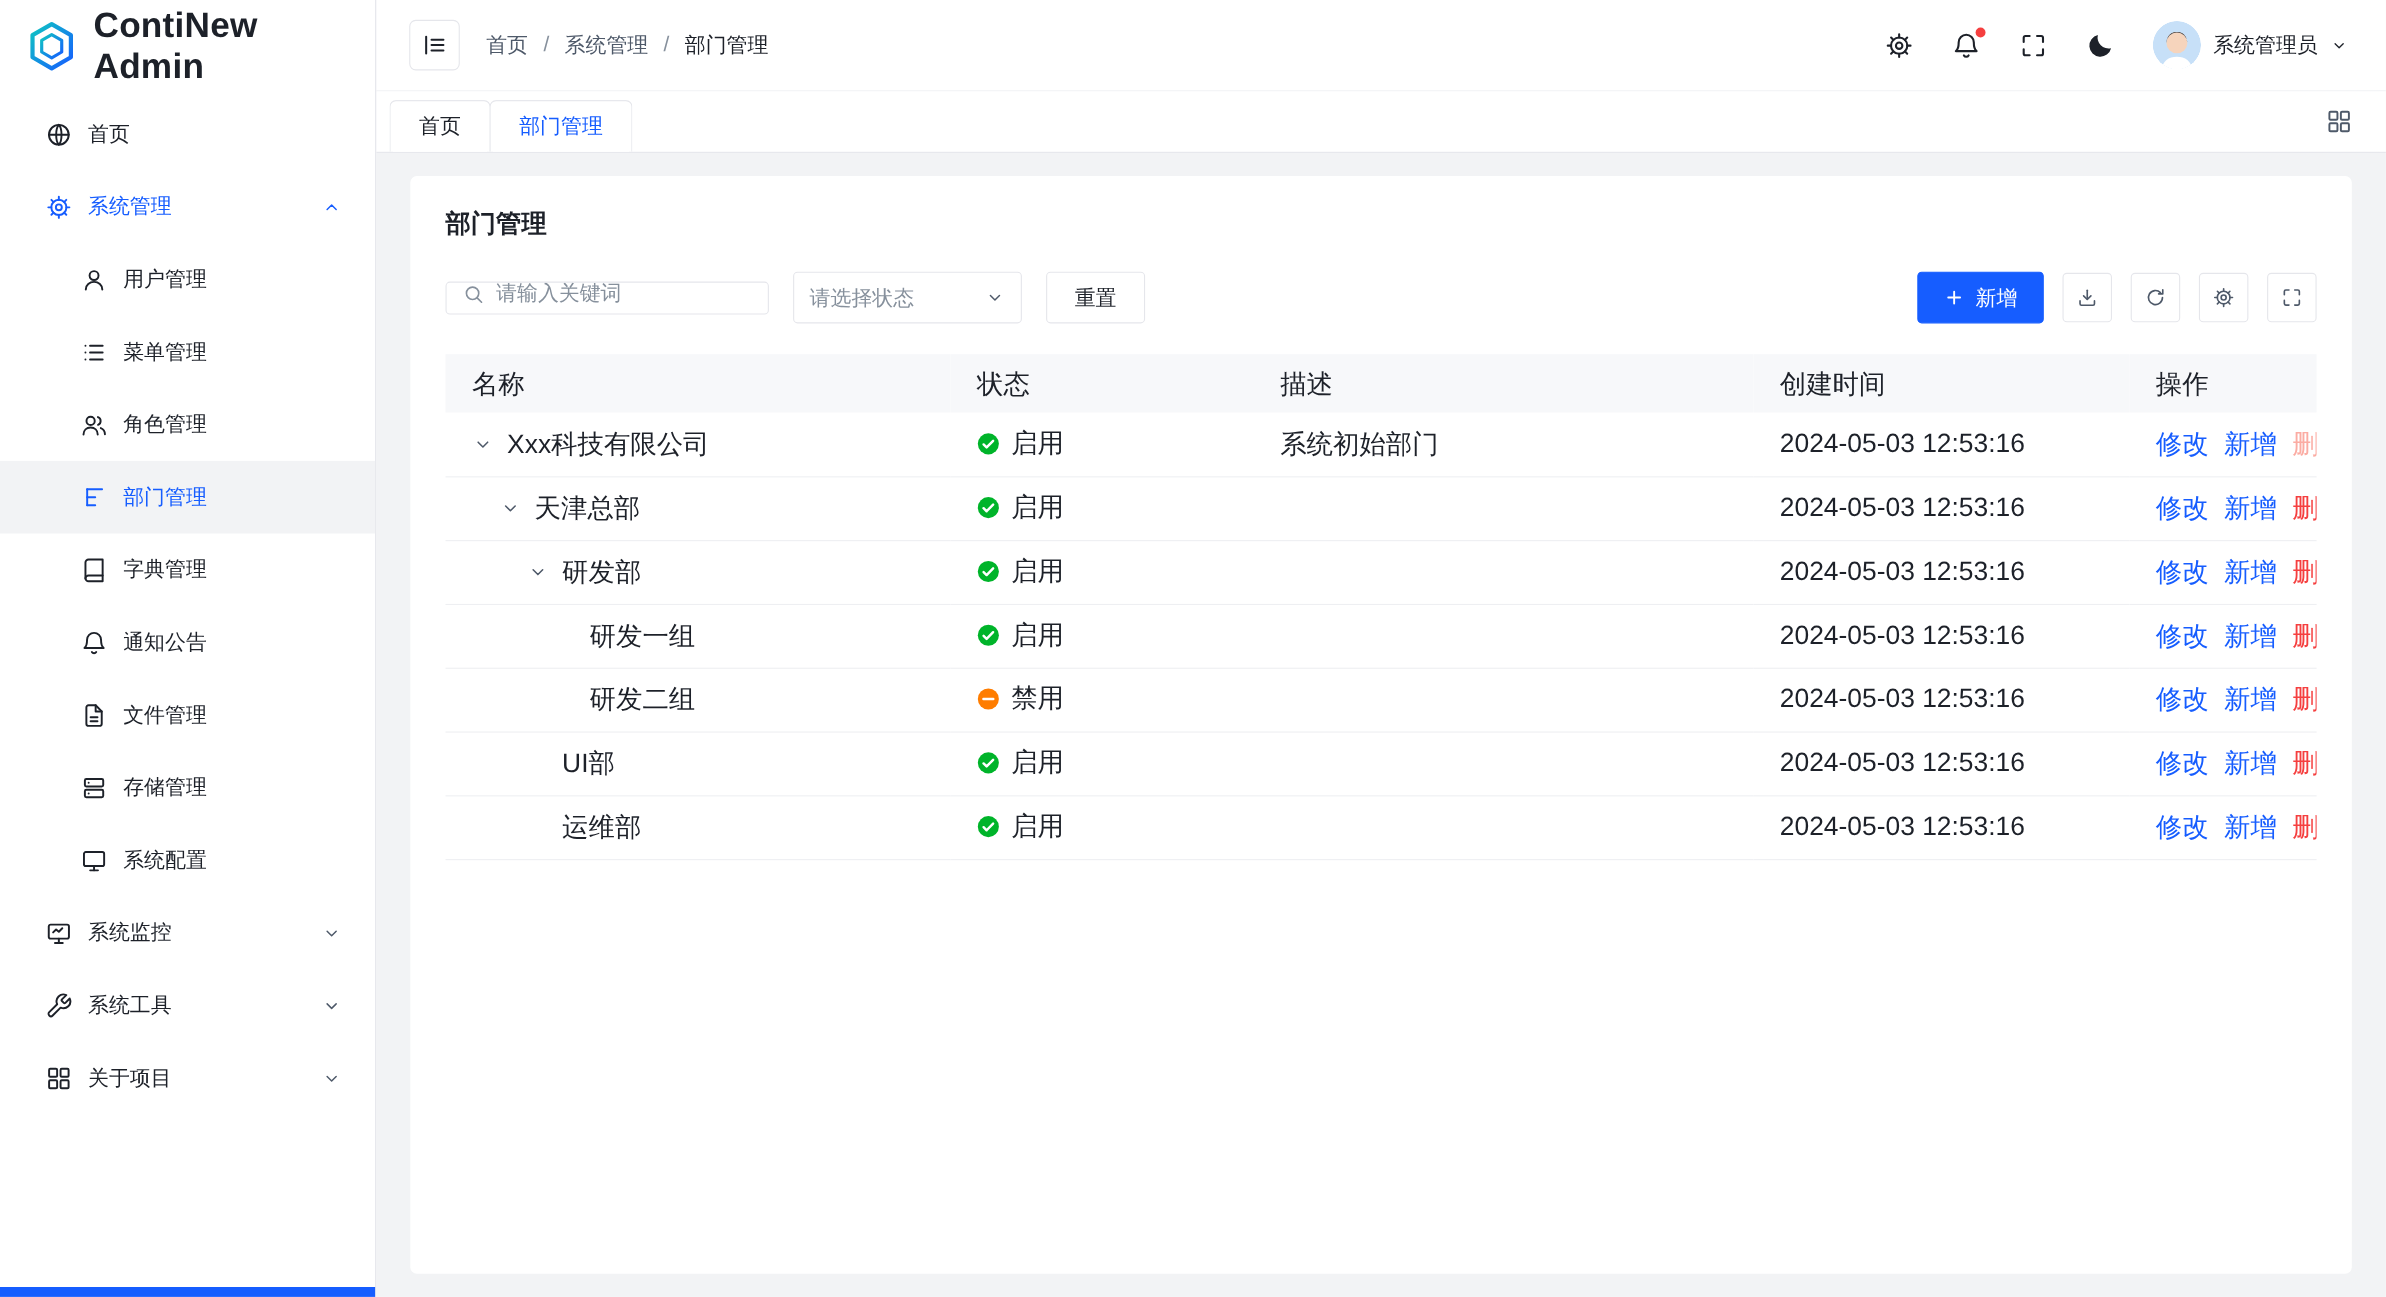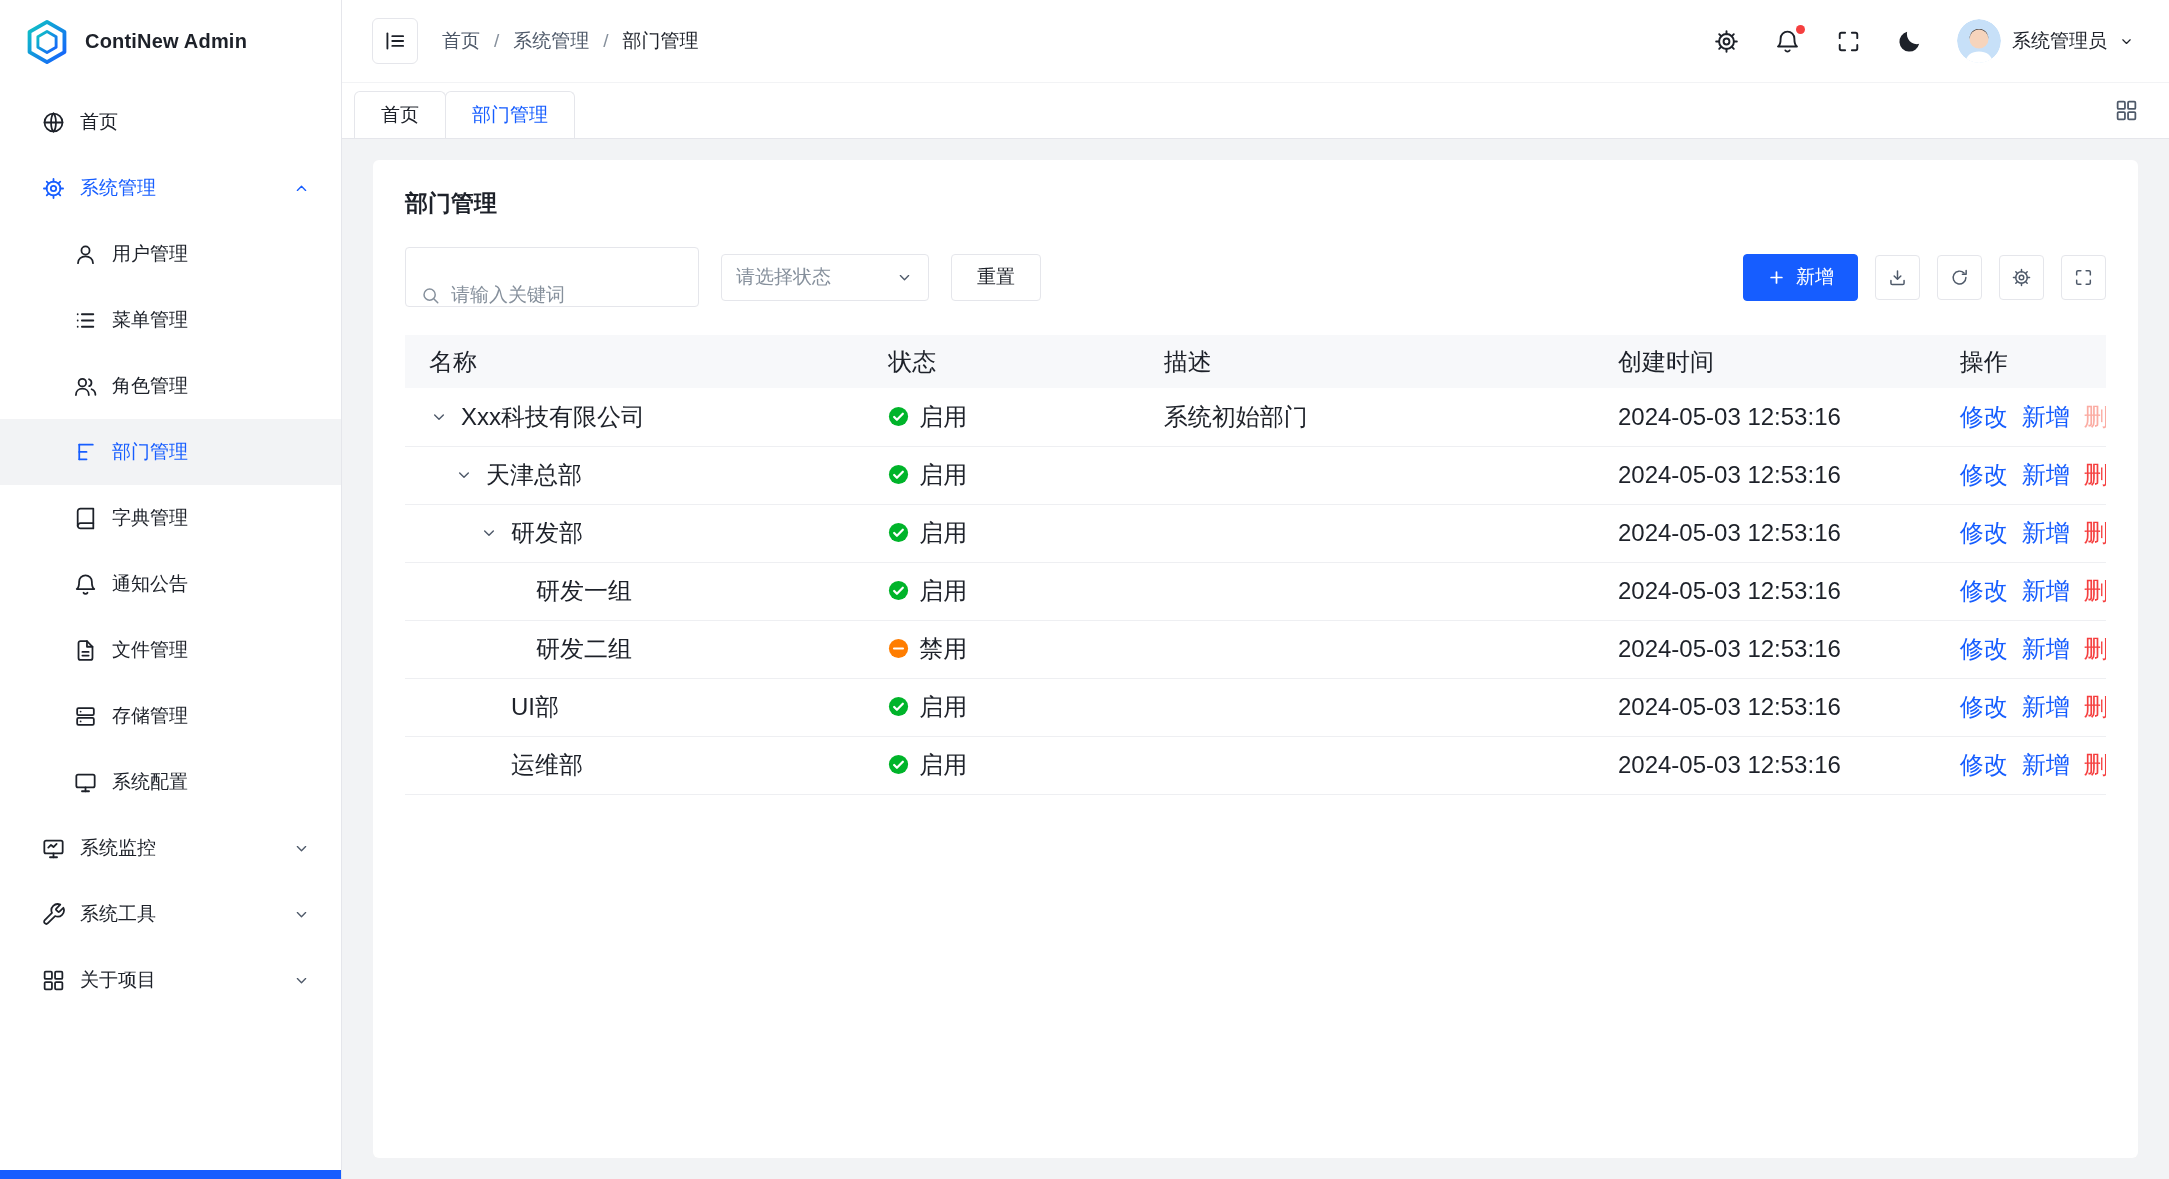--- a/index.html
+++ b/index.html
@@ -12,21 +12,21 @@
     color:#1D2129; background:#fff; font-size:19px; }
   .app{ display:flex; width:100%; height:100%; }
   .icon{ display:inline-flex; flex:none; }
   .icon svg{ width:100%; height:100%; display:block; }
 
   
   .sidebar{ width:342px; min-width:342px; height:100%; background:#fff;
     border-right:1px solid #E5E6EB; position:relative; }
   .logo{ height:83px; display:flex; align-items:center; gap:15px; padding-left:24px; cursor:pointer; }
   .logo-icon{ width:46px; height:46px; }
-  .app-title{ font-size:20px; font-weight:700; letter-spacing:.2px; }
+  .app-title{ font-size:32px; font-weight:700; letter-spacing:.2px; }
   .menu{ padding-top:6px; }
   .menu-item{ height:66px; display:flex; align-items:center; gap:14px;
     padding:0 30px 0 41px; font-size:19px; color:#1D2129; cursor:pointer; white-space:nowrap; }
   .menu-item .menu-icon{ width:25px; height:25px; color:#1D2129; }
   .menu-item .menu-chevron{ width:19px; height:19px; margin-left:auto; color:#4E5969; }
   .menu-item.child{ padding-left:73px; }
   .menu-item.active-parent{ color:var(--primary); }
   .menu-item.active-parent .menu-icon, .menu-item.active-parent .menu-chevron{ color:var(--primary); }
   .menu-item.child.active{ background:#F2F3F5; color:var(--primary); }
   .menu-item.child.active .menu-icon{ color:var(--primary); }
@@ -62,22 +62,22 @@
   .tab.active{ color:var(--primary); }
   .tabbar-right{ margin-left:auto; align-self:center; display:flex; align-items:center; }
   .tabbar-grid{ width:25px; height:25px; color:#4E5969; cursor:pointer; }
 
   
   .content{ flex:1; padding:21px 31px; overflow:hidden; }
   .card{ background:#fff; border-radius:6px; height:100%; padding:28px 32px; }
   .page-title{ font-size:23px; font-weight:600; margin-bottom:28px; }
 
   .toolbar{ display:flex; align-items:center; gap:22px; }
-  .search-box{ width:294px; height:60px; border:1px solid #E5E6EB; border-radius:4px;
-    background:#fff; display:flex; align-items:flex-end; gap:10px; padding:0 14px; }
+  .search-box{ width:294px; height:30px; border:1px solid #E5E6EB; border-radius:4px;
+    background:#fff; display:flex; align-items:flex-start; gap:10px; padding:0 14px; }
   .search-box .icon{ width:21px; height:21px; color:#86909C; }
   .search-box input{ border:none; outline:none; flex:1; min-width:0; background:transparent;
     font:inherit; color:#1D2129; }
   .search-box input::placeholder{ color:#86909C; }
   .select-box{ width:208px; height:47px; border:1px solid #E5E6EB; border-radius:4px;
     background:#fff; display:flex; align-items:center; justify-content:space-between;
     padding:0 14px; color:#86909C; cursor:pointer; }
   .select-box .icon{ width:19px; height:19px; color:#4E5969; }
   .btn{ height:47px; padding:0 25px; border:1px solid #E5E6EB; border-radius:4px;
     background:#fff; font:inherit; color:#1D2129; cursor:pointer;

